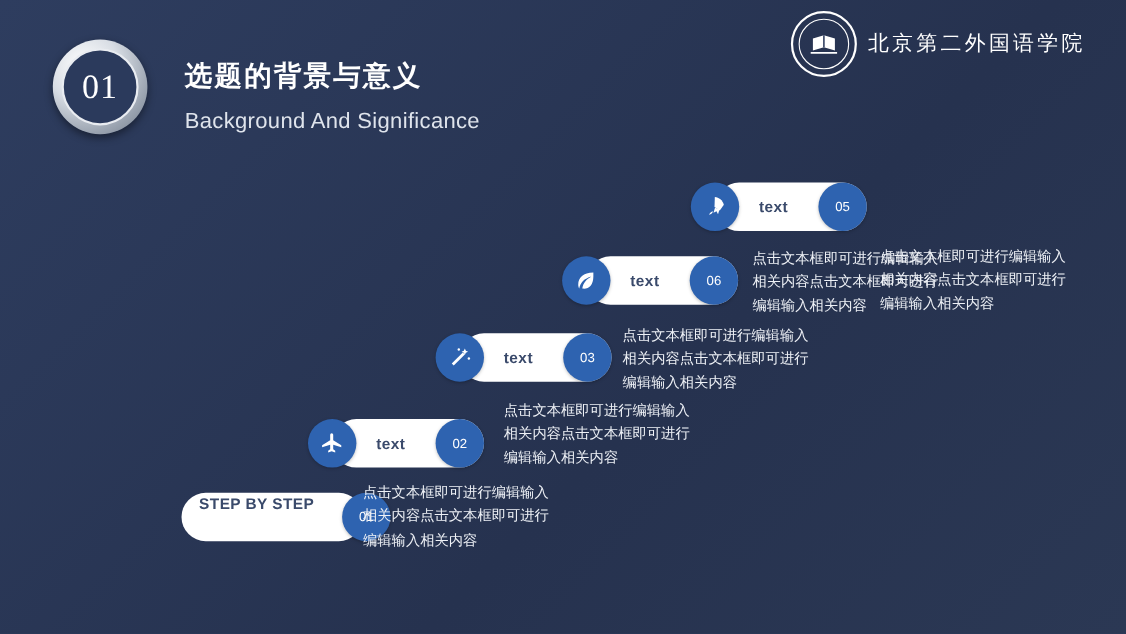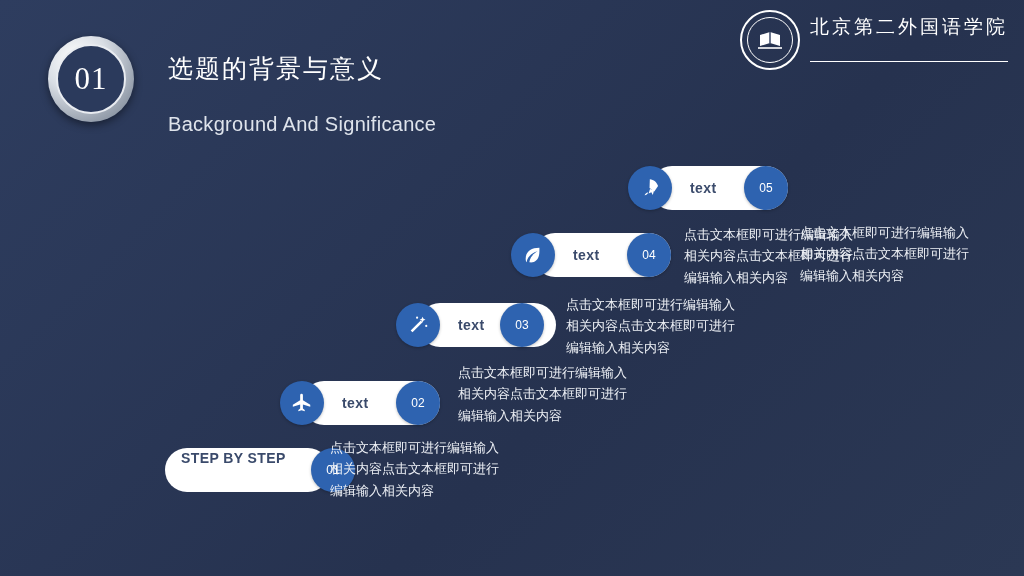--- a/index.html
+++ b/index.html
@@ -51,23 +51,23 @@
     letter-spacing: 1px;
   }
   .title-block {
     position: absolute;
     left: 168px;
     top: 52px;
   }
   .title-cn {
     color: #ffffff;
     font-size: 25px;
-    font-weight: normal;
+    font-weight: bold;
     letter-spacing: 2px;
-    margin: 0 0 28px 0;
+    margin: 0 0 14px 0;
   }
   .title-en {
     color: #dfe4ec;
     font-size: 20px;
     margin: 0;
     letter-spacing: 0.3px;
   }
 
   
   .logo {
@@ -91,21 +91,21 @@
   .logo-seal::after {
     content: "";
     position: absolute;
     width: 44px;
     height: 44px;
     border-radius: 50%;
     border: 1px solid #ffffff;
   }
   .logo-text {
     display: flex;
-    flex-direction: column;
+    flex-direction: row;
     justify-content: center;
     gap: 21px;
   }
   .logo-cn {
     color: #ffffff;
     font-size: 19px;
     font-family: "Liberation Serif", serif;
     letter-spacing: 3px;
     line-height: 1.15;
   }
@@ -238,33 +238,33 @@
       <div class="bar" style="left:22px; width:138px;"></div>
       <div class="icon-circle" style="left:0px;">
         <svg width="22" height="22" viewBox="0 0 24 24" aria-hidden="true">
           <path d="M4 20 L15 9 L17 11 L6 22 Z" fill="#ffffff" transform="translate(0,-2)"></path>
           <path d="M17 3 l1 2.2 2.2 1 -2.2 1 -1 2.2 -1 -2.2 -2.2 -1 2.2 -1 z" fill="#ffffff"></path>
           <circle cx="11" cy="4" r="1.2" fill="#ffffff"></circle>
           <circle cx="21" cy="13" r="1.2" fill="#ffffff"></circle>
         </svg>
       </div>
       <div class="bar-label" style="left:62px; top:14px;">text</div>
-      <div class="num-circle" style="left:104px;">03</div>
+      <div class="num-circle" style="left:116px;">03</div>
     </div>
     <div class="desc" style="left:566px; top:294px;">点击文本框即可进行编辑输入相关内容点击文本框即可进行编辑输入相关内容</div>
 
     <div class="stair" style="left:511px; top:233px; width:160px;">
       <div class="bar" style="left:22px; width:138px;"></div>
       <div class="icon-circle" style="left:0px;">
         <svg width="22" height="22" viewBox="0 0 24 24" aria-hidden="true">
           <path d="M19 4C9 4 4 9 4 16c0 1.5.4 3 1 4 1-6 5-10 12-12-5 3-8 6-9 12 6 1 11-3 11-12V4z" fill="#ffffff"></path>
         </svg>
       </div>
       <div class="bar-label" style="left:62px; top:14px;">text</div>
-      <div class="num-circle" style="left:116px;">04</div>
+      <div class="num-circle" style="left:116px;">06</div>
     </div>
     <div class="desc" style="left:684px; top:224px;">点击文本框即可进行编辑输入相关内容点击文本框即可进行编辑输入相关内容</div>
 
     <div class="stair" style="left:628px; top:166px; width:160px;">
       <div class="bar" style="left:22px; width:138px;"></div>
       <div class="icon-circle" style="left:0px;">
         <svg width="22" height="22" viewBox="0 0 24 24" aria-hidden="true">
           <path d="M13.5 2.5c4 1 7 4.5 7.5 9l-5 5-4.5-4.5 2-9.5z" fill="#ffffff" transform="rotate(-10 12 12)"></path>
           <path d="M12 13l-1.5 5 3-1.5 1.5 3 1.5-5z" fill="#ffffff"></path>
           <path d="M6 20c1-2 2-3 4-3.5-0.5 2-1.5 3-4 3.5z" fill="#ffffff"></path>

